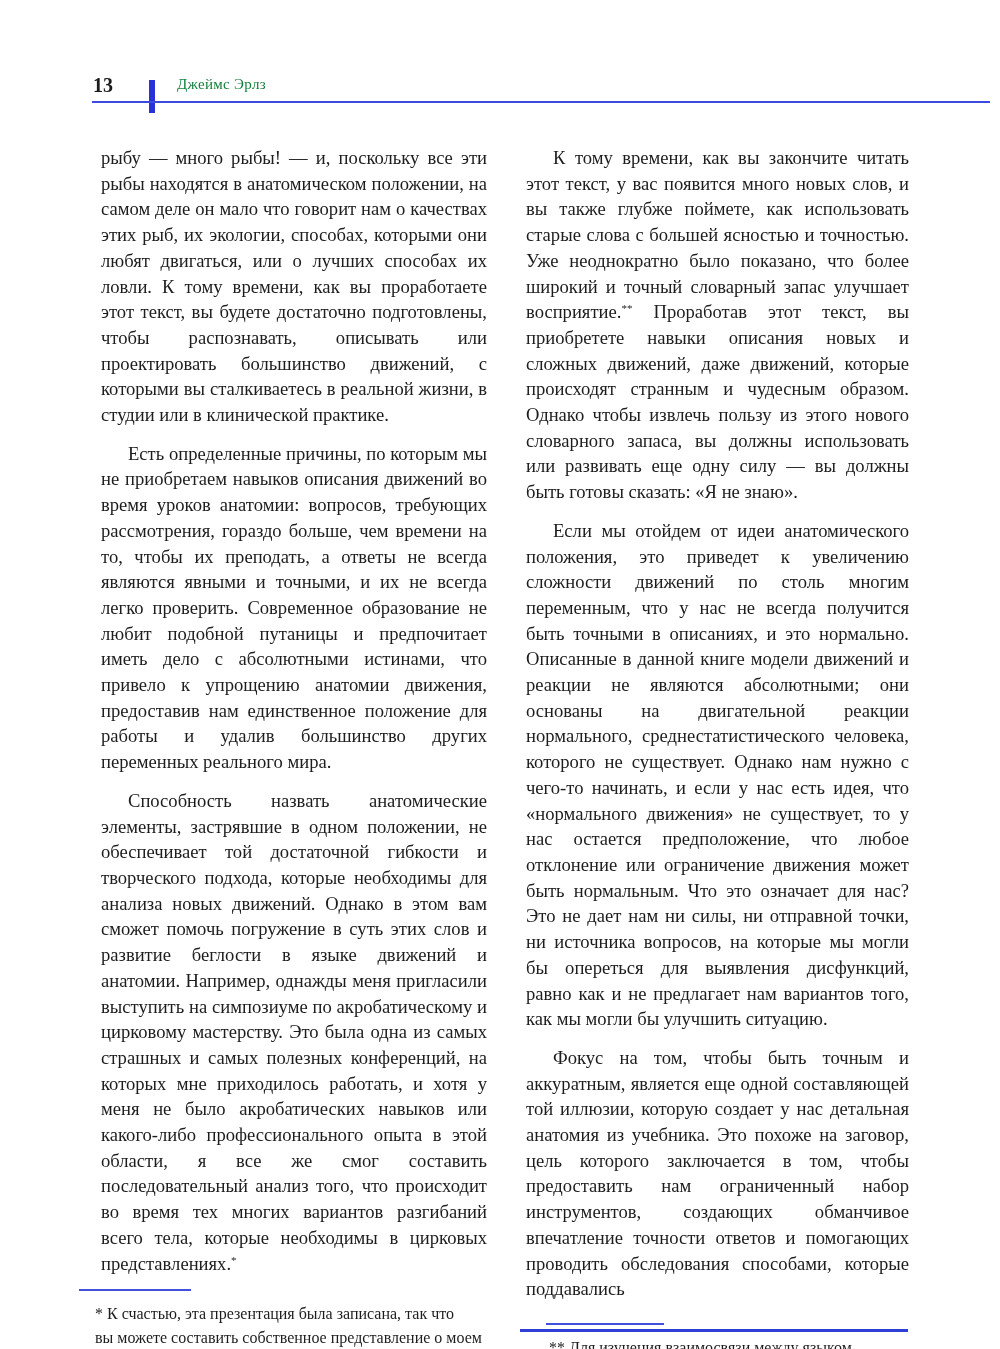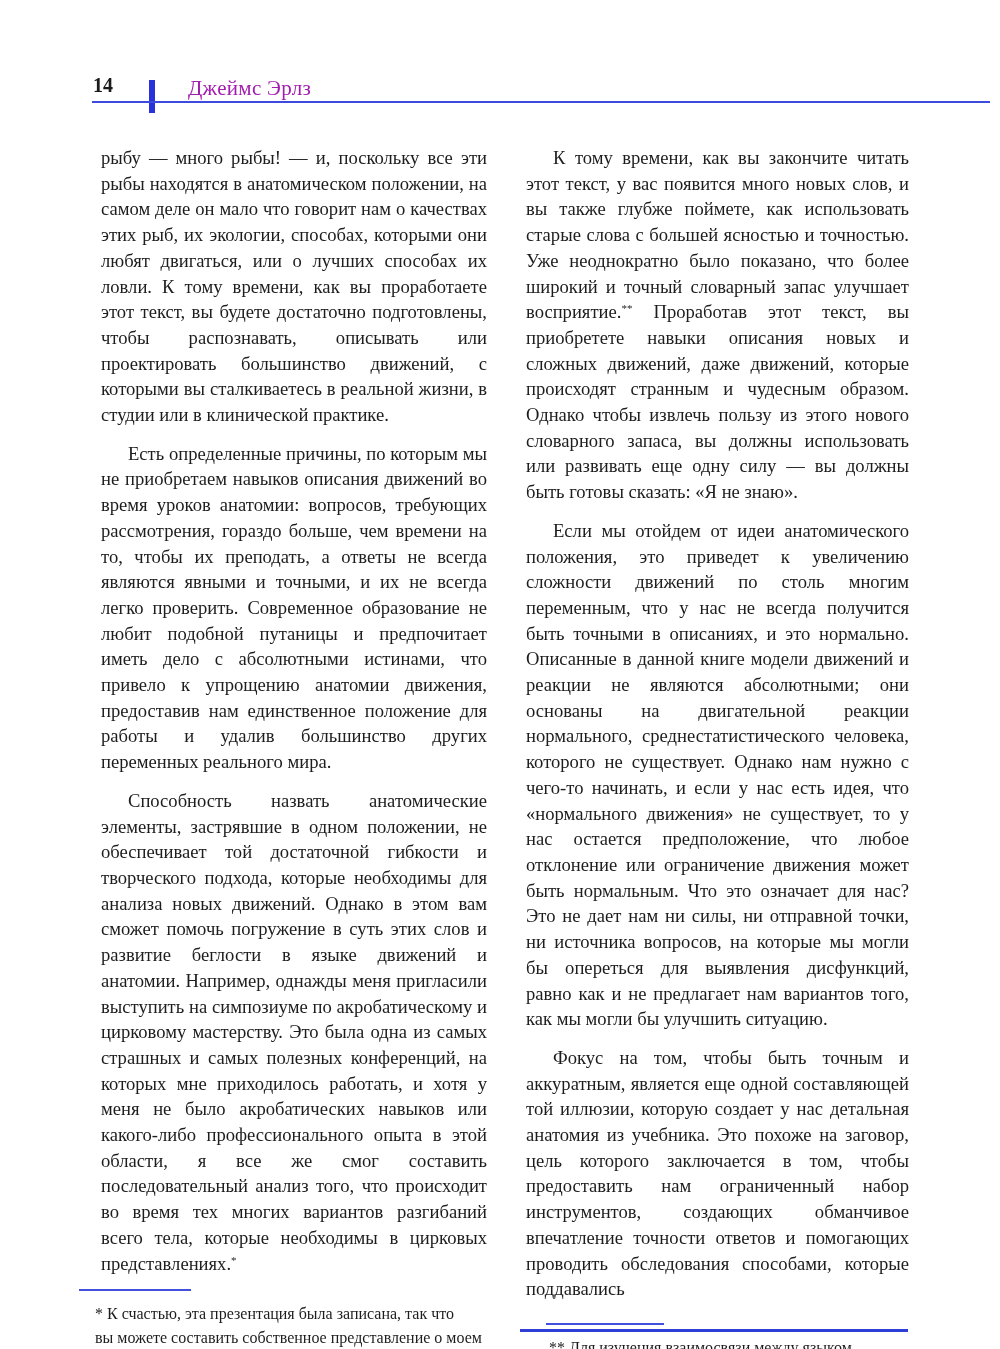--- a/index.html
+++ b/index.html
@@ -14,22 +14,22 @@
   
   .pnum {
     position: absolute; left: 93px; top: 74px;
     font-size: 20px; font-weight: bold; color: #1b1b1b;
   }
   .vbar {
     position: absolute; left: 149px; top: 80px;
     width: 6px; height: 33px; background: #2832d8;
   }
   .author {
-    position: absolute; left: 188px; top: 76px;
-    font-size: 21px; color: #a21caf; letter-spacing: 0.3px;
+    position: absolute; left: 177px; top: 76px;
+    font-size: 15px; color: #15803d; letter-spacing: 0.3px;
   }
   .hrule {
     position: absolute; left: 92px; top: 101px;
     width: 898px; height: 2px; background: #3c4ade;
   }
   
   .col {
     position: absolute; top: 132px;
     font-size: 18.6px; line-height: 25.7px;
     text-align: justify;
@@ -55,21 +55,21 @@
   .bottom-rule {
     position: absolute; left: 520px; top: 1329px;
     width: 388px; height: 3px; background: #2e3ed6;
   }
 </style>
 </head>
 <body>
 
 <div>
 
-  <div class="pnum">14</div>
+  <div class="pnum">13</div>
   <div class="vbar"></div>
   <div class="author">Джеймс Эрлз</div>
   <div class="hrule"></div>
 
   <div class="col col-left">
     <p>рыбу — много рыбы! — и, поскольку все эти рыбы находятся в анатомическом положении, на самом деле он мало что говорит нам о качествах этих рыб, их экологии, способах, которыми они любят двигаться, или о лучших способах их ловли. К тому времени, как вы проработаете этот текст, вы будете достаточно подготовлены, чтобы распознавать, описывать или проектировать большинство движений, с которыми вы сталкиваетесь в реальной жизни, в студии или в клинической практике.</p>
     <p class="indent">Есть определенные причины, по которым мы не приобретаем навыков описания движений во время уроков анатомии: вопросов, требующих рассмотрения, гораздо больше, чем времени на то, чтобы их преподать, а ответы не всегда являются явными и точными, и их не всегда легко проверить. Современное образование не любит подобной путаницы и предпочитает иметь дело с абсолютными истинами, что привело к упрощению анатомии движения, предоставив нам единственное положение для работы и удалив большинство других переменных реального мира.</p>
     <p class="indent"><span>Способность назвать анатомические элементы, застрявшие в одном положении, не обеспечивает той достаточной гибкости и творческого подхода, которые необходимы для анализа новых движений. Однако в этом вам сможет помочь погружение в суть этих слов и развитие беглости в языке движений и анатомии. Например, однажды меня пригласили выступить на симпозиуме по акробатическому и цирковому мастерству. Это была одна из самых страшных и самых полезных конференций, на которых мне приходилось работать, и хотя у меня не было акробатических навыков или какого-либо профессионального опыта в этой области, я все же смог составить последовательный анализ того, что происходит во время тех многих вариантов разгибаний всего тела, которые необходимы в цирковых представлениях.</span><sup class="fmark">*</sup></p>
 
     <div class="fn fn-left">

